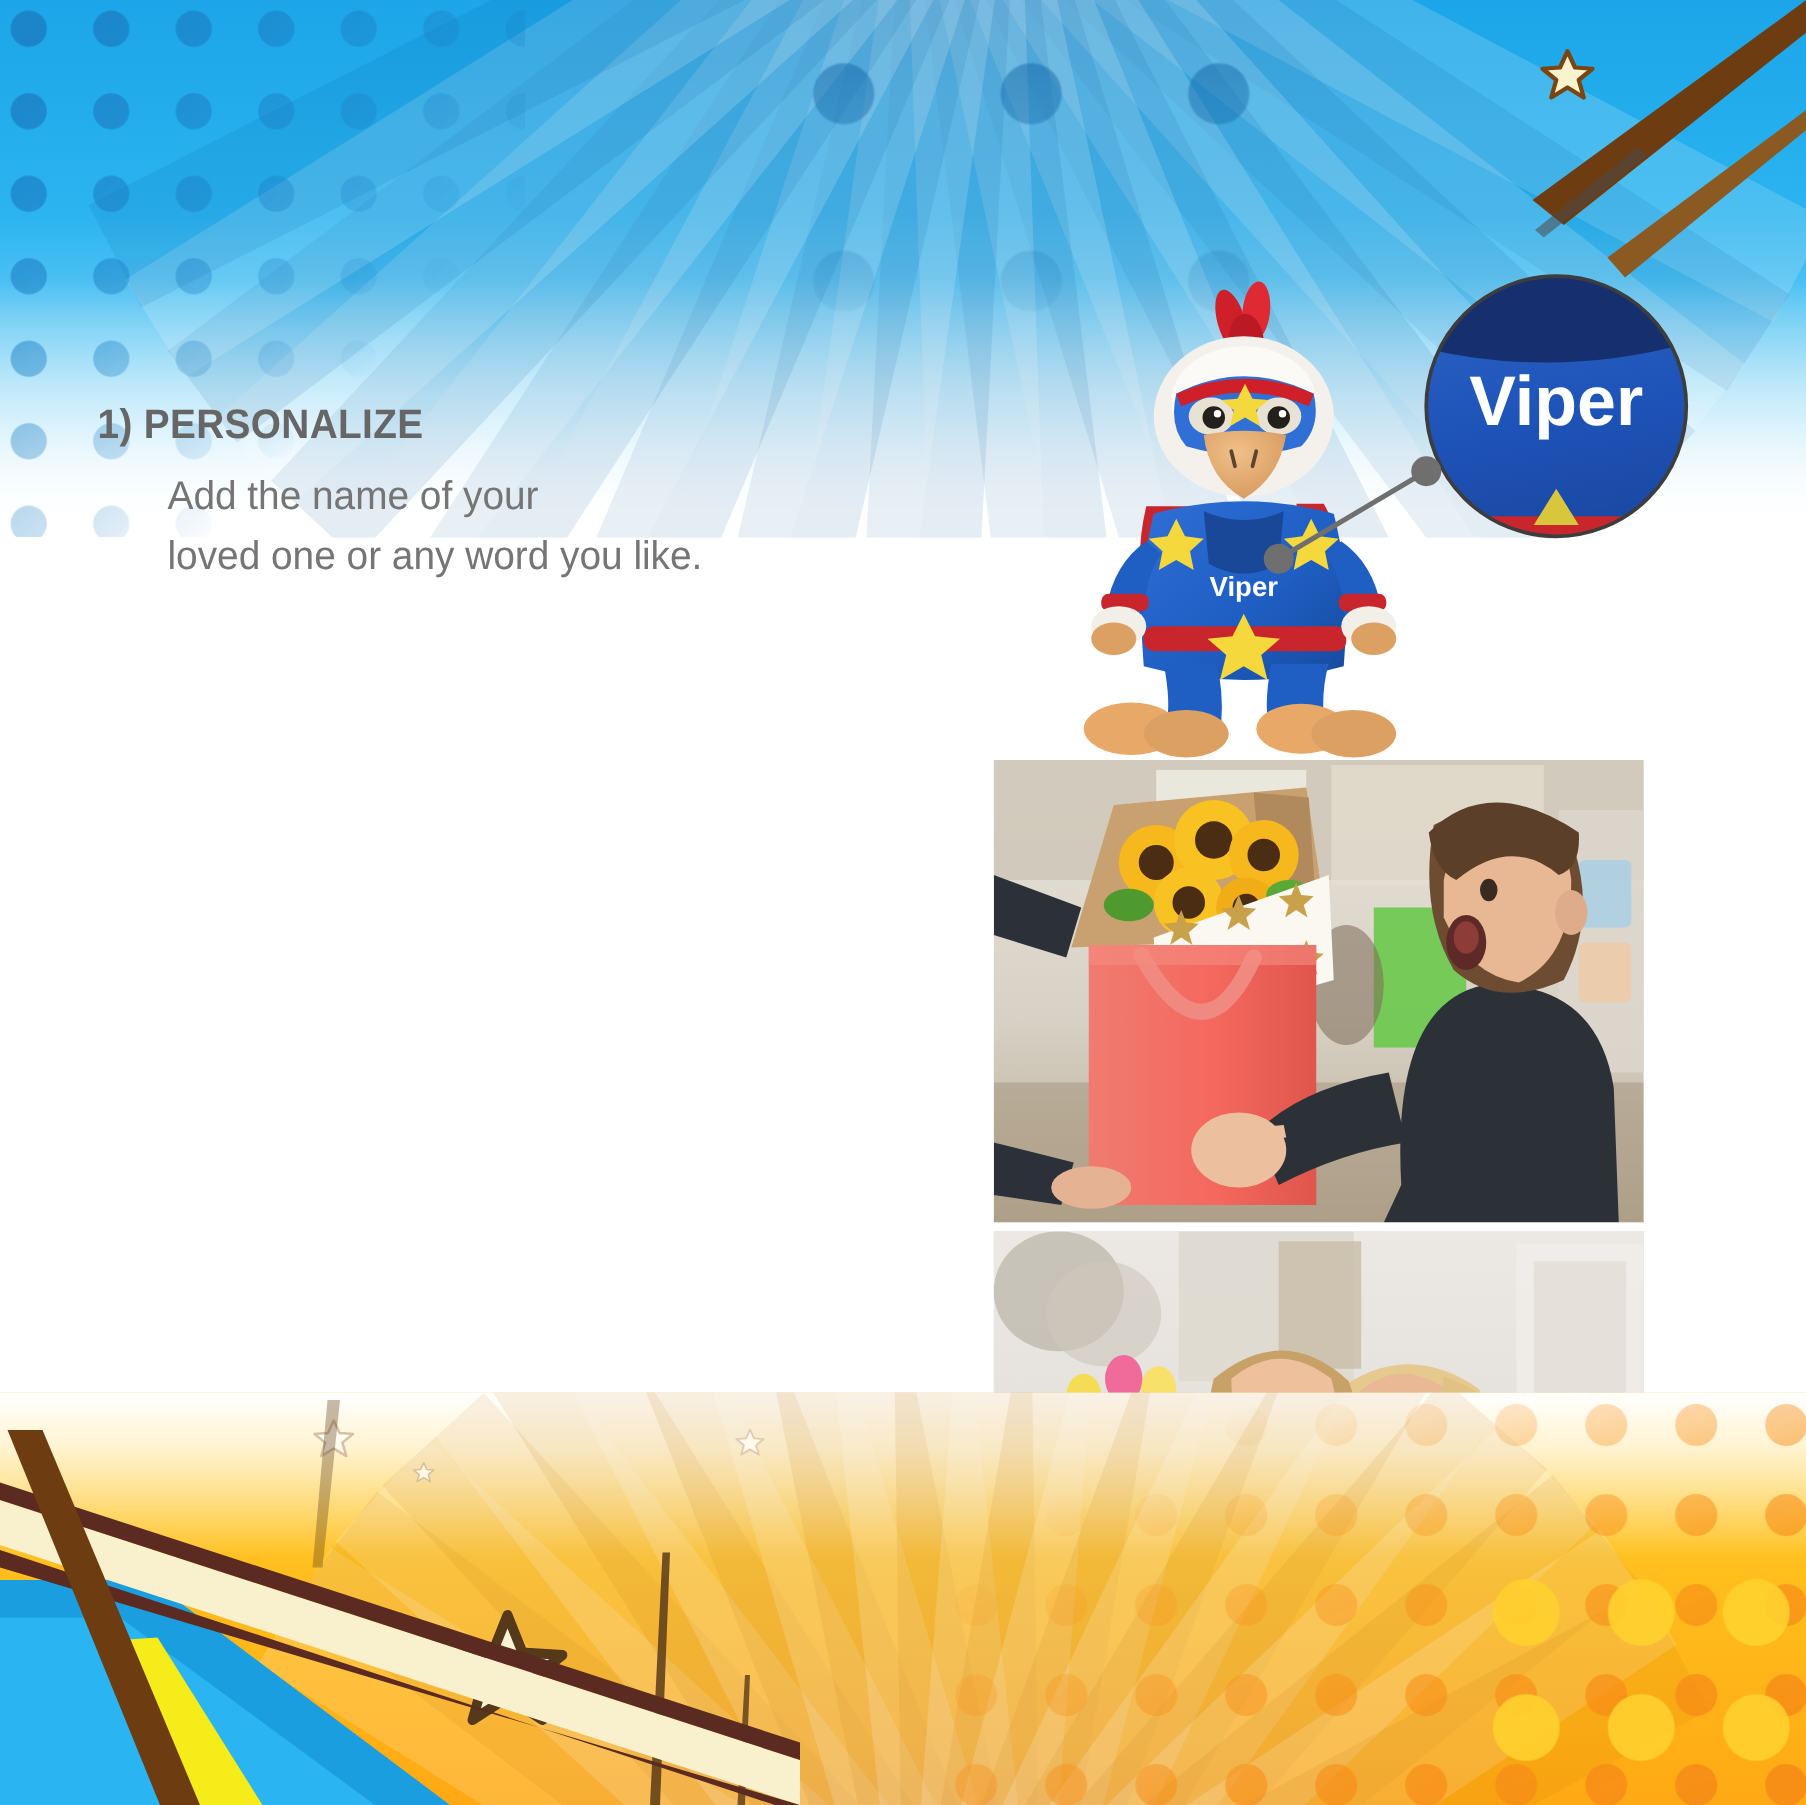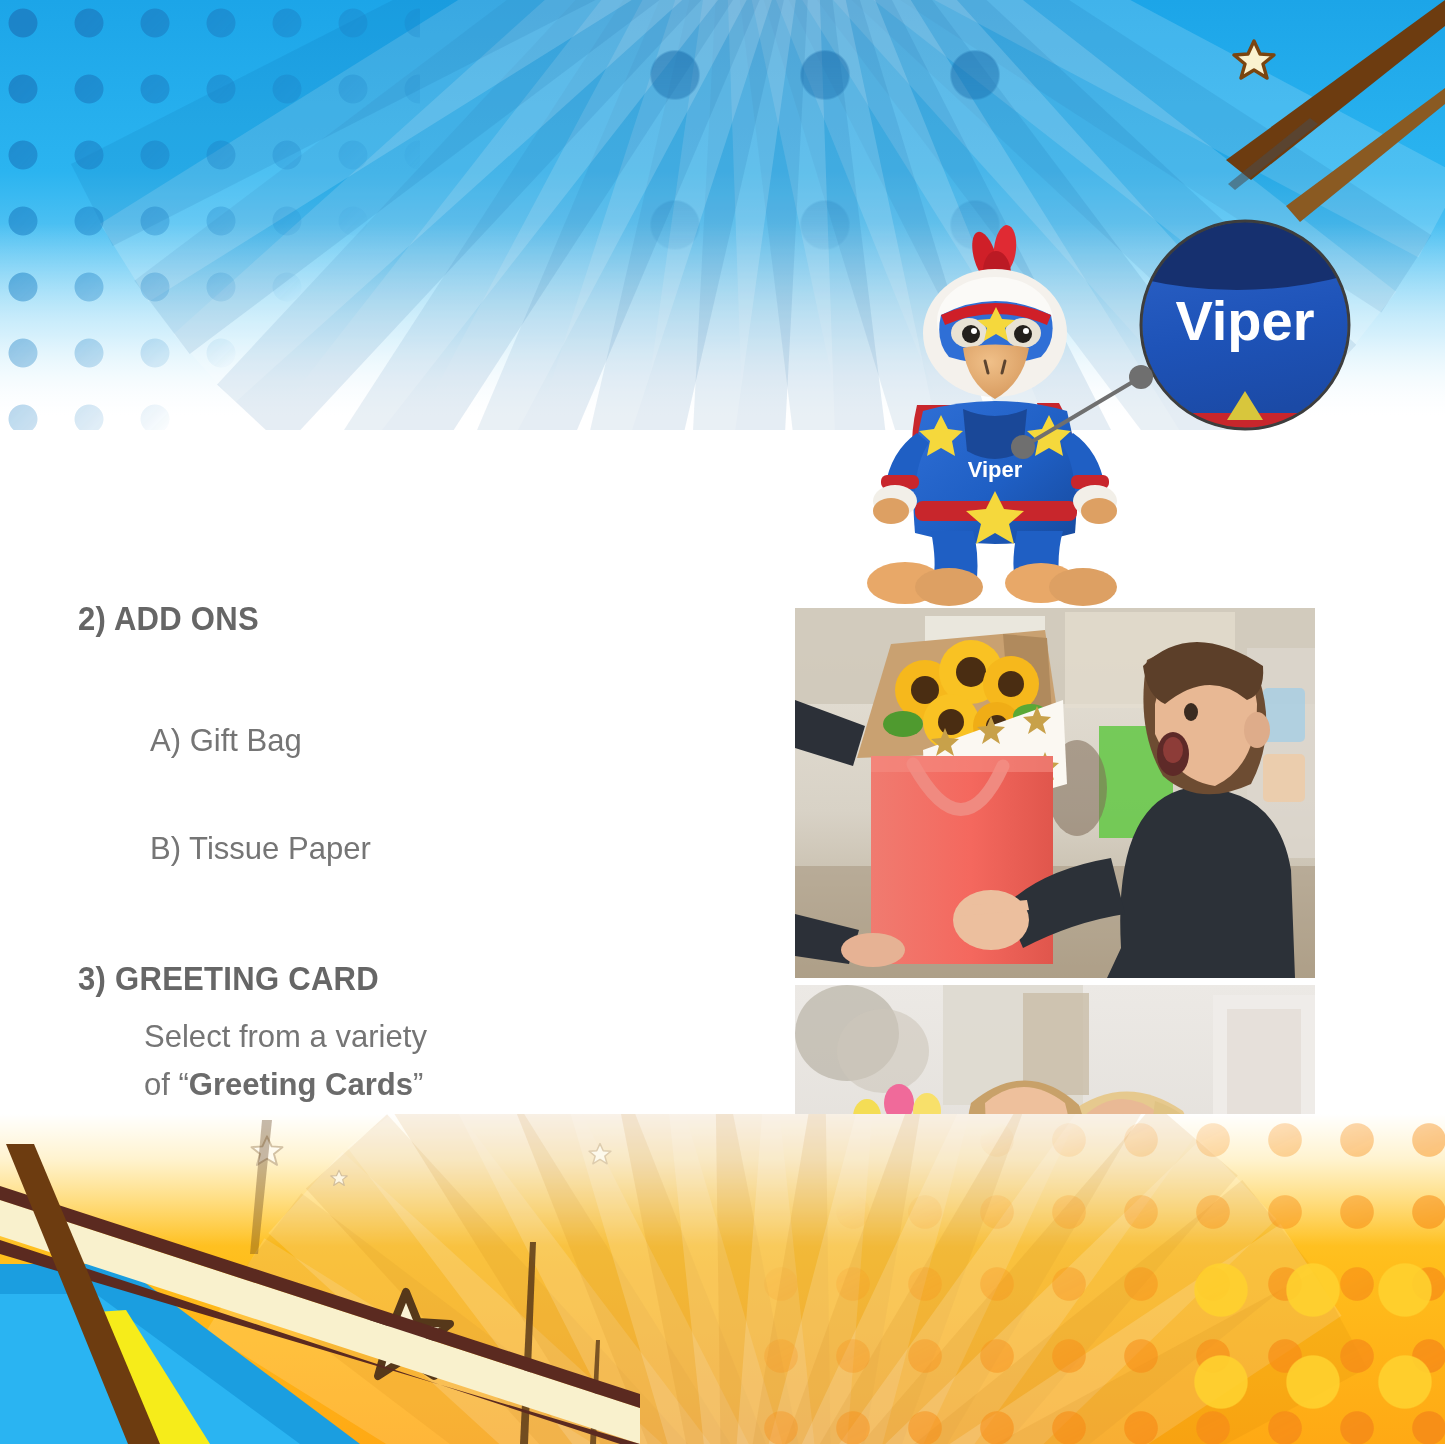--- a/index.html
+++ b/index.html
@@ -169,34 +169,29 @@
         <polygon points="1310,118 1318,124 1235,190 1228,184" fill="#4a4a4a" opacity=".55"></polygon>
       </g>
     </svg>
 
     <svg class="star-svg" style="left:1232px;top:38px;" width="44" height="44" viewBox="0 0 44 44">
       <polygon points="22,3 28,16 42,17 31,26 35,40 22,32 9,40 13,26 2,17 16,16" fill="#FAF3D0" stroke="#7A4510" stroke-width="3.4" stroke-linejoin="round"></polygon>
     </svg>
   </div>
 
 
-
-  <div class="step" style="top:600px;">
-    <div class="step-h">2) ADD ONS</div>
-    <div class="sub-item" style="margin-top:82px;">A) Gift Bag</div>
-    <div class="sub-item" style="margin-top:68px;">B) Tissue Paper</div>
-  </div>
-
-  <div class="step" style="top:960px;">
-    <div class="step-h">3) GREETING CARD</div>
-    <div class="step-b" style="margin-left:66px;">
-      <div>Select from a variety</div>
-      <div><span>of “</span><span class="bold-in">Greeting Cards</span><span>”</span></div>
+  <div class="step" style="top:320px;">
+    <div class="step-h">1) PERSONALIZE</div>
+    <div class="step-b">
+      <div>Add the name of your</div>
+      <div>loved one or any word you like.</div>
     </div>
   </div>
+
+
 
   <div class="product">
     <svg width="520" height="395" viewBox="0 0 520 395">
       <defs>
         <radialGradient id="furG" cx="40%" cy="32%" r="72%">
           <stop offset="0%" stop-color="#f0c089"></stop>
             <stop offset="100%" stop-color="#d79a5e"></stop>
         </radialGradient>
         <linearGradient id="suitG" x1="0" y1="0" x2="1" y2="1">
           <stop offset="0%" stop-color="#2f6fd6"></stop>

